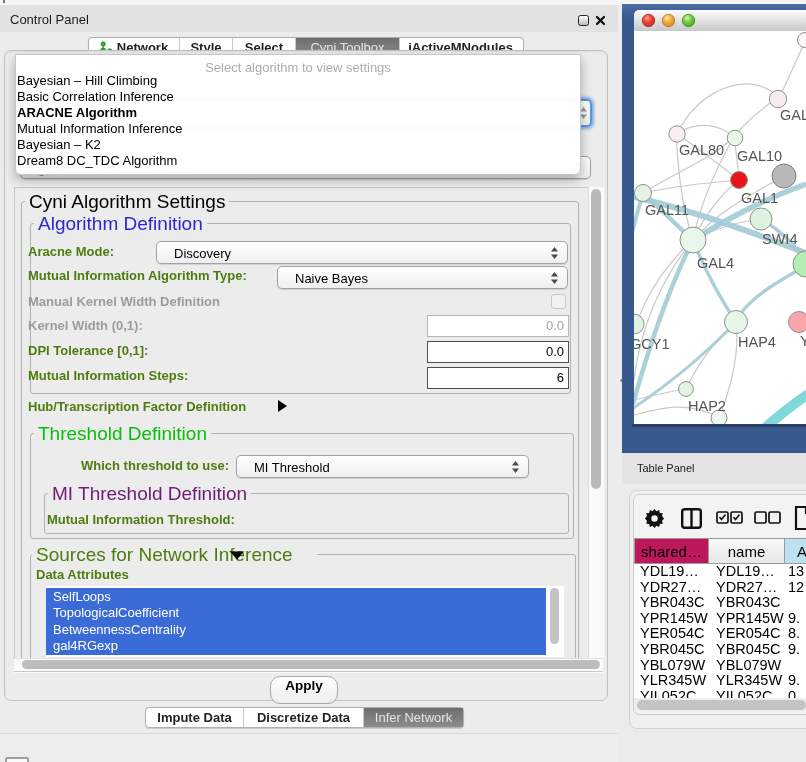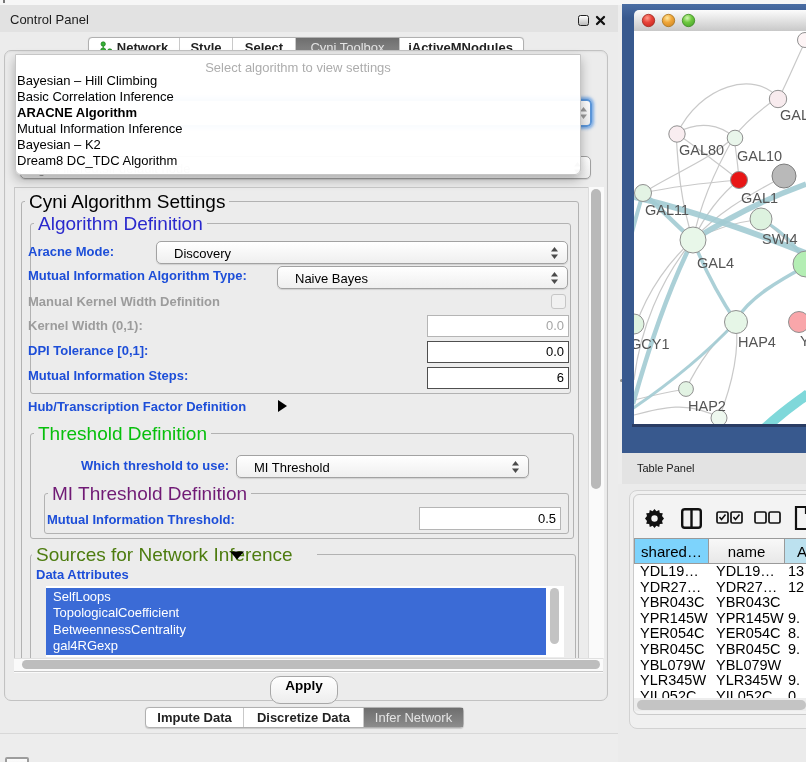--- a/index.html
+++ b/index.html
@@ -1,17 +1,17 @@
 <!DOCTYPE html>
 <html><head><meta charset="utf-8">
 <style>
 html,body{margin:0;padding:0;}
 body{width:806px;height:762px;position:relative;overflow:hidden;background:#ededed;font-family:"Liberation Sans",sans-serif;}
 .a{position:absolute;}
-.lbl{position:absolute;font-weight:bold;font-size:13px;color:#1d4ed8;white-space:nowrap;line-height:13px;}
+.lbl{position:absolute;font-weight:bold;font-size:13px;color:#4d7c0f;white-space:nowrap;line-height:13px;}
 .dis{color:#9c9c9c;}
 .fs{position:absolute;border:1px solid #b2b2b2;border-radius:3px;}
 .fl{position:absolute;background:#ececec;padding:0 4px;font-size:19px;line-height:13px;white-space:nowrap;}
 .combo{position:absolute;background:linear-gradient(#ffffff,#efefef);border:1px solid #a2a2a2;border-radius:5px;box-shadow:0 1px 1px rgba(0,0,0,0.12);}
 .combo .ct{position:absolute;left:17px;top:50%;transform:translateY(-50%);font-size:13px;color:#000;white-space:nowrap;}
 .combo svg{position:absolute;right:8px;top:50%;transform:translateY(-50%);}
 .tf{position:absolute;background:#fff;border:1px solid #b5b5b5;font-size:13px;color:#000;text-align:right;padding-right:4px;box-sizing:border-box;}
 .seg{position:absolute;background:#fff;border:1px solid #b0b0b0;border-radius:4px;display:flex;box-shadow:0 0.5px 1px rgba(0,0,0,0.15);}
 .seg .s{font-size:13px;font-weight:bold;color:#222;display:flex;align-items:center;justify-content:center;border-right:1px solid #c9c9c9;box-sizing:border-box;}
 .seg .s:last-child{border-right:none;}
@@ -115,21 +115,20 @@
       <svg width="9" height="14" viewBox="0 0 9 14">
         <path d="M4.5 1 L8 5.6 L1 5.6 Z" fill="#4a4a4a"></path>
         <path d="M4.5 13 L1 8.4 L8 8.4 Z" fill="#4a4a4a"></path>
       </svg>
     </div>
 
   <div class="fs" style="left:44px;top:493px;width:523px;height:39px;"></div>
   <div class="fl" style="left:48px;top:487px;color:#701a75;">MI Threshold Definition</div>
 
   <div class="lbl" style="left:47px;top:513px;">Mutual Information Threshold:</div>
-  <div class="tf" style="left:419px;top:507px;width:142px;height:23px;line-height:21px;">0.5</div>
 
   <div class="fs" style="left:30px;top:554px;width:544px;height:110px;"></div>
   <div class="fl" style="left:32px;top:548px;color:#4d7c0f;font-weight:normal;padding-right:24px;">Sources for Network Inference</div>
   <svg class="a" style="left:229px;top:550px;" width="16" height="11" viewBox="0 0 16 11">
       <path d="M1 1.5 L15 1.5 L8 9.5 Z" fill="#000"></path>
     </svg>
 
   <div class="lbl" style="left:36px;top:568px;">Data Attributes</div>
 
   <div class="a" style="left:46px;top:586px;width:518px;height:71px;background:#fff;"></div>
@@ -291,21 +290,21 @@
 <svg class="a" style="left:754px;top:511px;" width="27" height="13" viewBox="0 0 27 13">
     <rect x="1" y="1" width="11" height="11" rx="1.5" fill="none" stroke="#111" stroke-width="1.7"></rect>
     <rect x="15" y="1" width="11" height="11" rx="1.5" fill="none" stroke="#111" stroke-width="1.7"></rect>
   </svg>
 <svg class="a" style="left:794px;top:505px;" width="20" height="26" viewBox="0 0 20 26">
     <path d="M2 2 L12 2 L18 8 L18 24 L2 24 Z" fill="none" stroke="#111" stroke-width="2.2"></path>
     <path d="M12 2 L12 8 L18 8" fill="none" stroke="#111" stroke-width="2.2"></path>
   </svg>
 
 <div class="a" style="left:634px;top:538px;width:172px;height:160px;background:#fff;overflow:hidden;">
-  <div class="a" style="left:0;top:0;width:75px;height:26px;background:#7dd3fc;border:1px solid #9a9a9a;box-sizing:border-box;text-align:center;font-size:15px;line-height:25px;">shared…</div>
+  <div class="a" style="left:0;top:0;width:75px;height:26px;background:#be185d;border:1px solid #9a9a9a;box-sizing:border-box;text-align:center;font-size:15px;line-height:25px;">shared…</div>
   <div class="a" style="left:75px;top:0;width:76px;height:26px;background:linear-gradient(#f8f8f8,#e8e8e8);border:1px solid #9a9a9a;border-left:none;box-sizing:border-box;text-align:center;font-size:15px;line-height:25px;">name</div>
   <div class="a" style="left:151px;top:0;width:40px;height:26px;background:#bce1ef;border:1px solid #9a9a9a;border-left:none;box-sizing:border-box;font-size:15px;line-height:25px;padding-left:12px;">A</div>
   <div class="a" style="left:6px;top:26px;font-size:14.5px;line-height:15.6px;color:#000;">YDL19…<br>YDR27…<br>YBR043C<br>YPR145W<br>YER054C<br>YBR045C<br>YBL079W<br>YLR345W<br>YIL052C</div>
   <div class="a" style="left:82px;top:26px;font-size:14.5px;line-height:15.6px;color:#000;">YDL19…<br>YDR27…<br>YBR043C<br>YPR145W<br>YER054C<br>YBR045C<br>YBL079W<br>YLR345W<br>YIL052C</div>
   <div class="a" style="left:154px;top:26px;font-size:14.5px;line-height:15.6px;color:#000;">13<br>12<br>&nbsp;<br>9.<br>8.<br>9.<br>&nbsp;<br>9.<br>0.</div>
 </div>
 
 <div class="a" style="left:634px;top:698px;width:172px;height:13px;background:#ededed;"></div>
 <div class="a" style="left:637px;top:700px;width:169px;height:10px;background:#c4c4c4;border-radius:5px;"></div>
 

